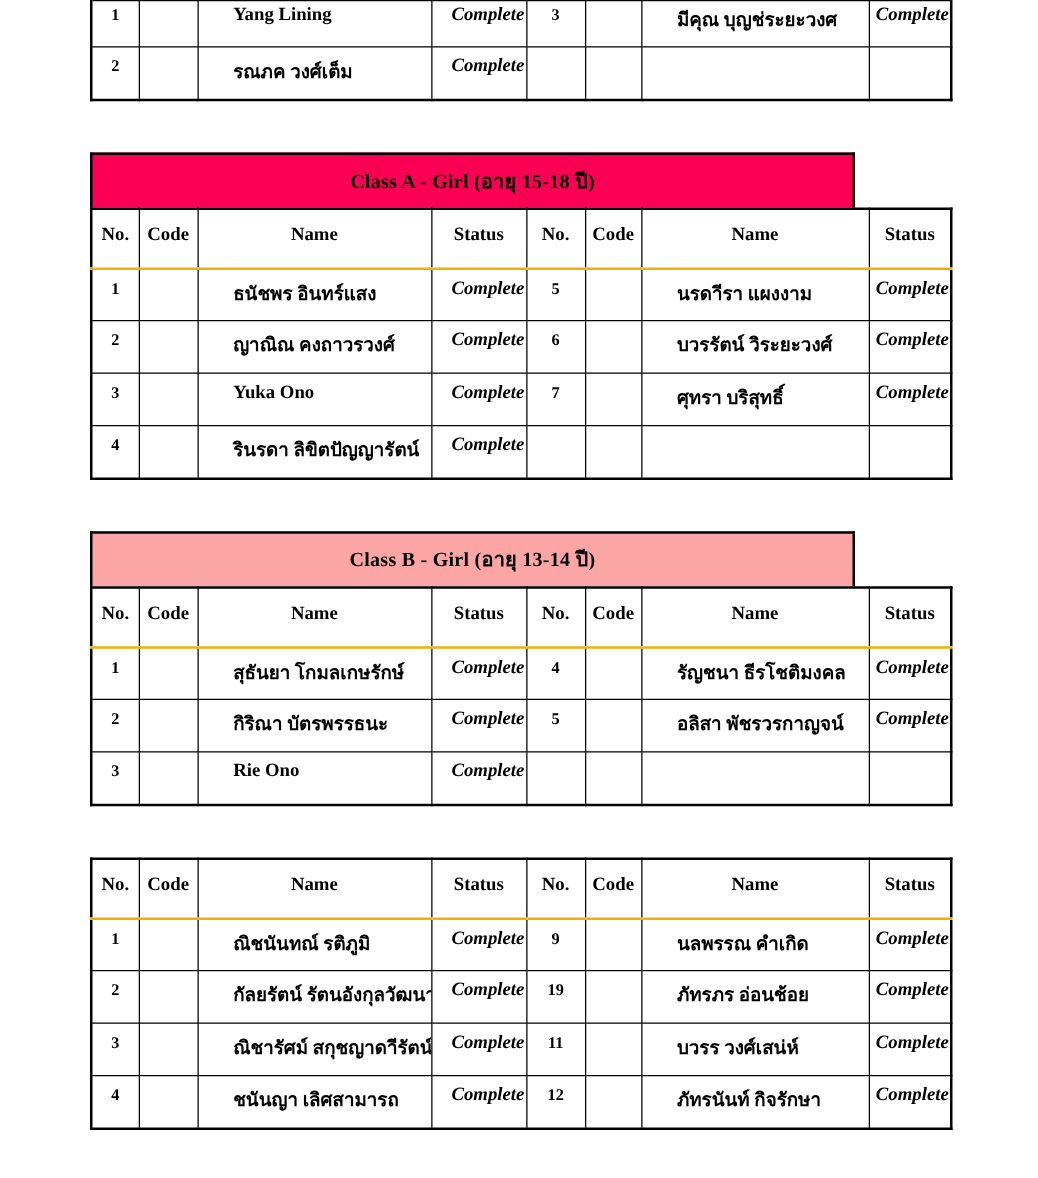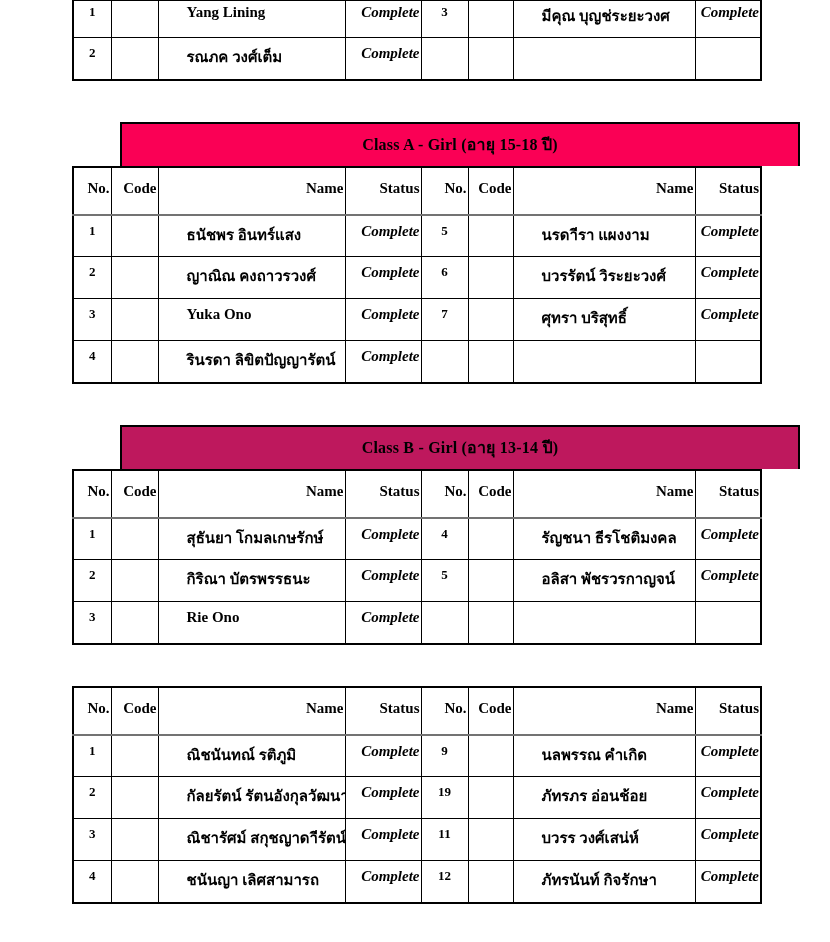--- a/index.html
+++ b/index.html
@@ -19,31 +19,30 @@
   }
   .table-block {
     margin-left: 72px;
     width: 688px;
   }
   .table-block + .table-block {
     margin-top: 41px;
   }
   .band {
     box-sizing: border-box;
-    width: 680px;
+    width: 612px;
     height: 44px;
     border: 2px solid #000000;
     border-bottom: none;
     display: flex;
     align-items: center;
     justify-content: center;
     font-weight: bold;
     font-size: 16px;
     letter-spacing: 0.2px;
-    margin-left: 48px;
   }
   table.roster {
     width: 688px;
     border-collapse: collapse;
     table-layout: fixed;
     border: 2px solid #000000;
   }
   .table-block.partial table.roster {
     border-top: none;
   }
@@ -52,22 +51,22 @@
     vertical-align: top;
     box-sizing: border-box;
     overflow: hidden;
     white-space: nowrap;
   }
   table.roster th {
     height: 48px;
     padding-top: 12px;
     font-size: 15px;
     font-weight: bold;
-    text-align: right;
-    border-bottom: 2px solid #737373;
+    text-align: center;
+    border-bottom: 2px solid #eab308;
   }
   table.roster td {
     height: 42px;
     padding-top: 7px;
     font-weight: bold;
   }
   tr.cut-row td {
     height: 37px;
     padding-top: 3px;
   }
@@ -198,21 +197,21 @@
             <td class="c-no"></td>
             <td class="c-code"></td>
             <td class="c-name"></td>
             <td class="c-status"></td>
           </tr>
         </tbody>
       </table>
   </section>
 
   <section class="table-block">
-    <div class="band" style="background: #be185d;">Class B - Girl (อายุ 13-14 ปี)</div>
+    <div class="band" style="background: #fca5a5;">Class B - Girl (อายุ 13-14 ปี)</div>
     <table class="roster">
         <colgroup>
           <col style="width: 38px;">
           <col style="width: 47px;">
           <col style="width: 187px;">
           <col style="width: 76px;">
           <col style="width: 47px;">
           <col style="width: 45px;">
           <col style="width: 182px;">
           <col style="width: 66px;">

